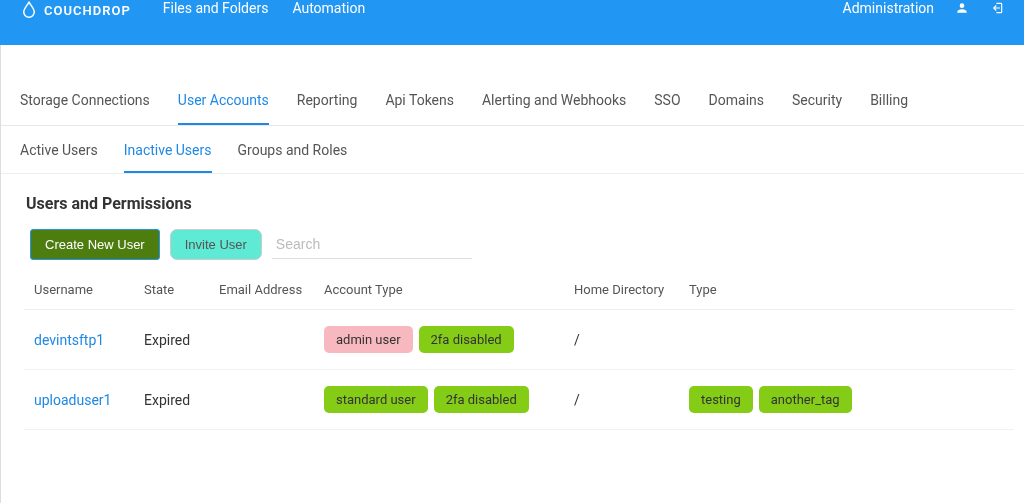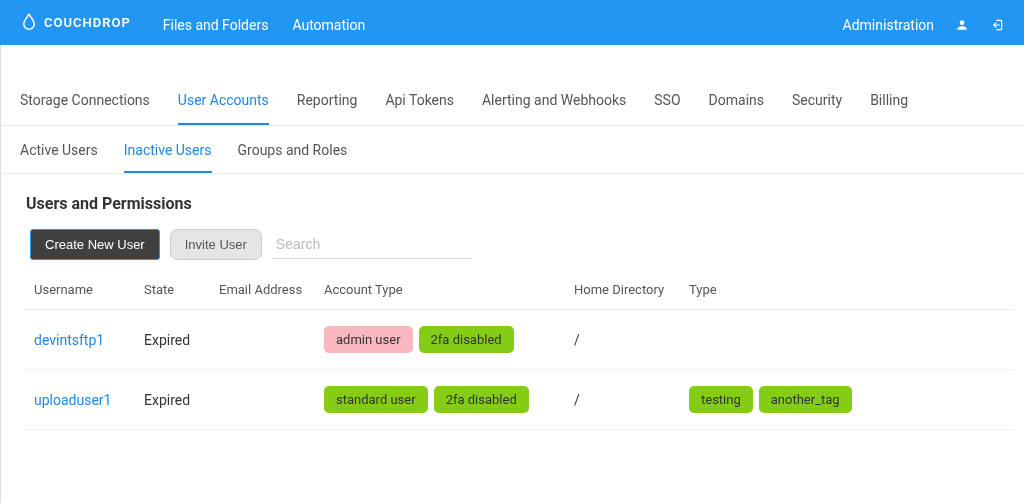--- a/index.html
+++ b/index.html
@@ -9,22 +9,22 @@
     color: #333;
     background: #fff;
     width: 1024px;
     height: 503px;
     overflow: hidden;
   }
   .topbar {
     background: #2196f3;
     height: 45px;
     display: flex;
-    align-items: flex-end;
-    padding: 12px 20px;
+    align-items: flex-start;
+    padding: 0 20px;
     color: #fff;
   }
   .brand {
     display: flex;
     align-items: center;
     gap: 6px;
     font-weight: 600;
     letter-spacing: 1px;
     font-size: 13px;
     margin-right: 32px;
@@ -100,30 +100,30 @@
     padding-left: 2px;
   }
 
   .action-row {
     display: flex;
     align-items: center;
     gap: 10px;
     padding: 0 6px 14px 6px;
   }
   .btn-primary {
-    background: #404040;
+    background: #4d7c0f;
     color: #fff;
     border: 1px solid #2196f3;
     border-radius: 3px;
     padding: 7px 14px;
     font-size: 13px;
     cursor: pointer;
   }
   .btn-secondary {
-    background: #e5e5e5;
+    background: #5eead4;
     color: #555;
     border: 1px solid #ccc;
     border-radius: 7px;
     padding: 7px 14px;
     font-size: 13px;
     cursor: pointer;
   }
   .search-input {
     border: none;
     border-bottom: 1px solid #ddd;

